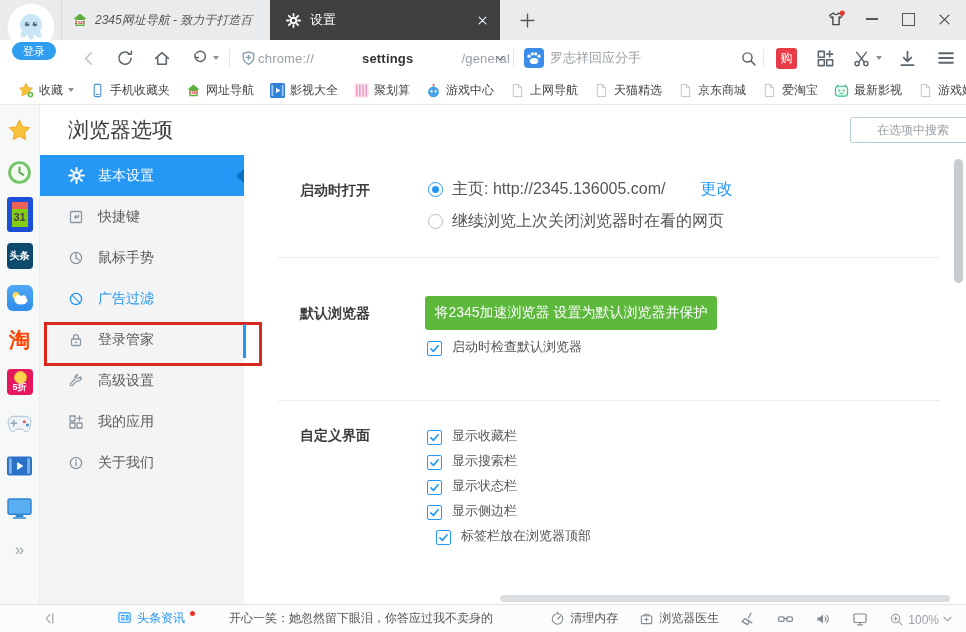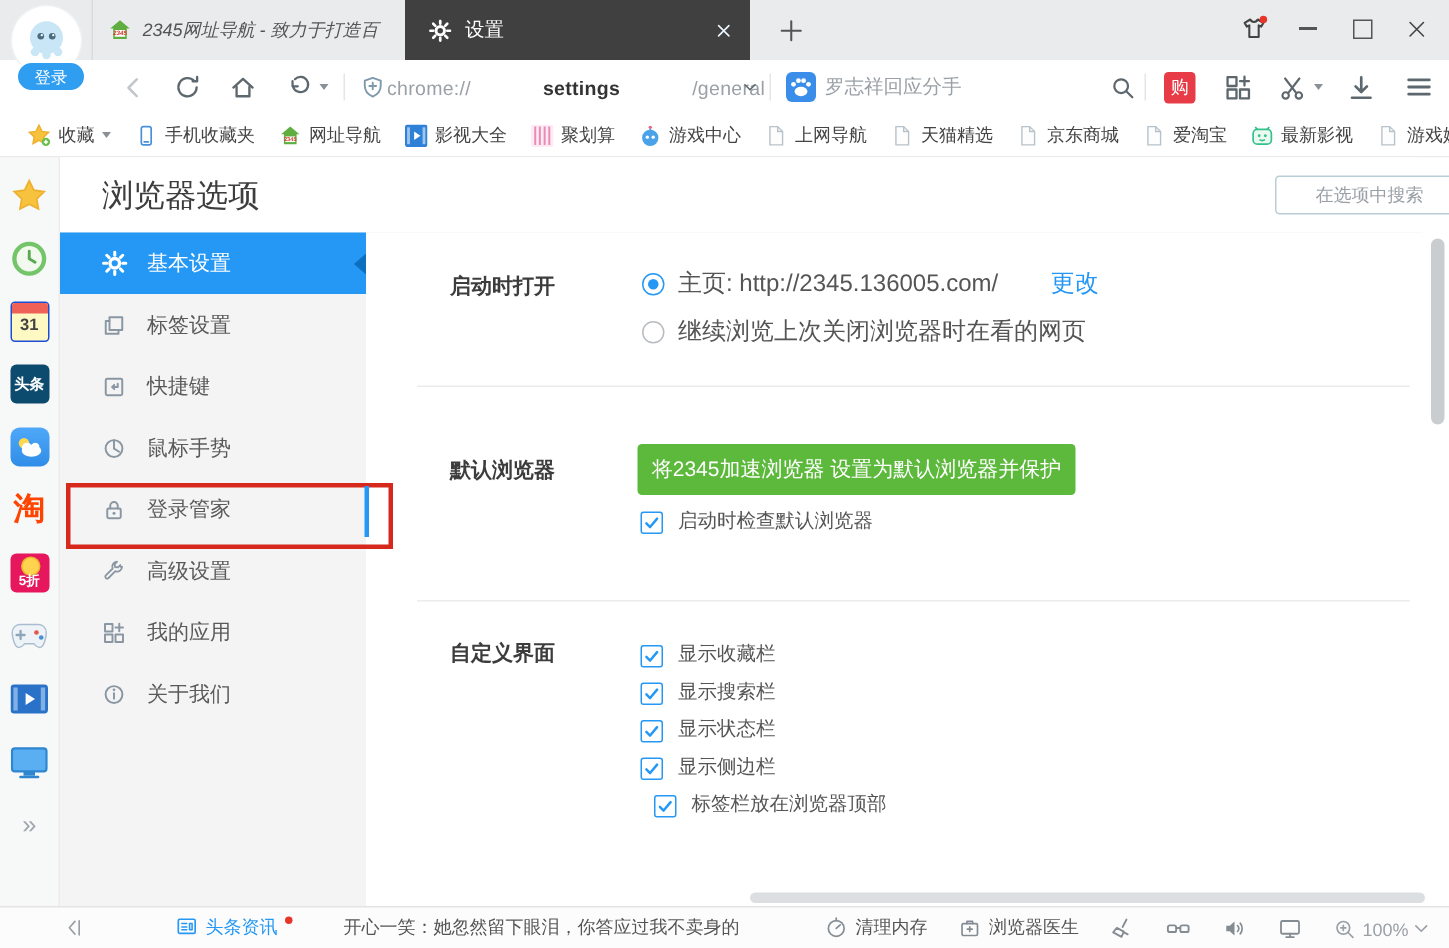--- a/index.html
+++ b/index.html
@@ -42,21 +42,21 @@
 
   
   .bookmarks{position:absolute;left:0;top:76px;right:0;height:29px;background:#fff;border-bottom:1px solid #eaeaea;
     display:flex;align-items:center;padding:0 10px;box-sizing:border-box;font-size:12px;color:#444;}
   .bm{display:flex;align-items:center;gap:5px;padding:0 8px;white-space:nowrap;}
 
   
   .leftbar{position:absolute;left:0;top:105px;width:40px;bottom:28px;background:#f7f8f8;border-right:1px solid #ececec;
     display:flex;flex-direction:column;align-items:center;padding-top:12px;gap:16px;box-sizing:border-box;}
   .ls{width:26px;height:26px;display:flex;align-items:center;justify-content:center;}
-  .cal{width:24px;height:25px;border:1px solid #1d4ed8;border-radius:3px;overflow:hidden;background:#fef9c3;}
+  .cal{width:24px;height:25px;border:5px solid #1d4ed8;border-radius:3px;overflow:hidden;background:#84cc16;}
   .cal-top{height:7px;background:#ef6056;}
   .cal-num{font-size:11px;font-weight:bold;color:#444;text-align:center;line-height:17px;}
   .tt{width:26px;height:26px;background:#0c4a6e;border-radius:4px;color:#fff;font-size:10px;font-weight:bold;
     display:flex;align-items:center;justify-content:center;}
   .wx{width:26px;height:26px;background:linear-gradient(#4fa8f8,#2f8de8);border-radius:6px;display:flex;
     align-items:center;justify-content:center;}
   .tao{color:#ff4400;font-size:21px;font-weight:bold;line-height:26px;}
   .wu{position:relative;width:26px;height:26px;background:#e6175c;border-radius:4px;}
   .coin{position:absolute;left:7px;top:2px;width:11px;height:11px;border-radius:50%;background:#ffd34d;
     border:1px solid #eab52f;}
@@ -516,45 +516,45 @@
                 <line x1="4.5" y1="11.5" x2="3" y2="13"></line>
               </g>
             </svg>
         </span>
         <span>基本设置</span>
         <span class="nav-arrow"></span>
       </div>
       <div class="nav-item">
         <span class="nico">
           <svg width="16" height="16" viewBox="0 0 16 16">
-              <path d="M5 5H2.5v8.5H11V11" class="st" stroke-width="1.3"></path>
-              <rect x="5" y="2.5" width="8.5" height="8.5" class="st" stroke-width="1.3"></rect>
-            </svg>
-        </span>
-        <span>标签设置</span>
-      </div>
-      <div class="nav-item">
-        <span class="nico">
-          <svg width="16" height="16" viewBox="0 0 16 16">
               <rect x="2.5" y="2.5" width="11" height="11" rx="1" class="st" stroke-width="1.3"></rect>
               <path d="M10.5 5.8V8H7" class="st" stroke-width="1.3"></path>
               <path d="M8.2 6.6L6.8 8l1.4 1.4" class="st" stroke-width="1.3"></path>
             </svg>
         </span>
         <span>快捷键</span>
       </div>
       <div class="nav-item">
         <span class="nico">
           <svg width="16" height="16" viewBox="0 0 16 16">
               <circle cx="8" cy="8" r="5.6" class="st" stroke-width="1.3"></circle>
               <path d="M8 2.4V8" class="st" stroke-width="1.3"></path>
               <path d="M8 8l3.4 2.2" class="st" stroke-width="1.3"></path>
             </svg>
         </span>
         <span>鼠标手势</span>
+      </div>
+      <div class="nav-item adfilter">
+        <span class="nico">
+          <svg width="16" height="16" viewBox="0 0 16 16">
+              <circle cx="8" cy="8" r="5.6" class="st" stroke-width="1.3"></circle>
+              <path d="M4.1 4.1l7.8 7.8" class="st" stroke-width="1.3"></path>
+            </svg>
+        </span>
+        <span>广告过滤</span>
       </div>
       <div class="nav-item">
         <span class="nico">
           <svg width="16" height="16" viewBox="0 0 16 16">
               <rect x="3.5" y="7" width="9" height="6.5" rx="1" class="st" stroke-width="1.3"></rect>
               <path d="M5.5 7V5.2a2.5 2.5 0 0 1 5 0V7" class="st" stroke-width="1.3"></path>
               <circle cx="8" cy="10.2" r="1" class="fl"></circle>
             </svg>
         </span>
         <span>登录管家</span>

